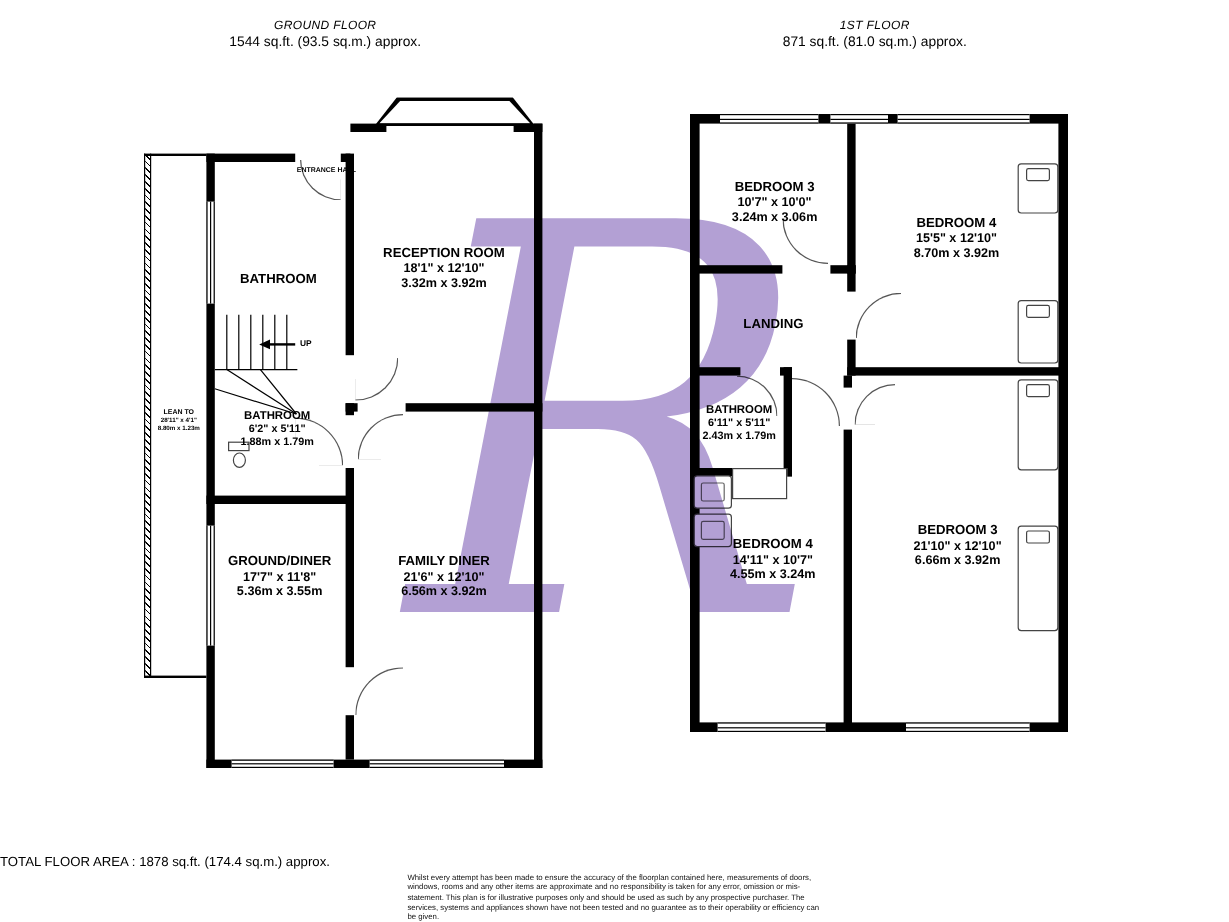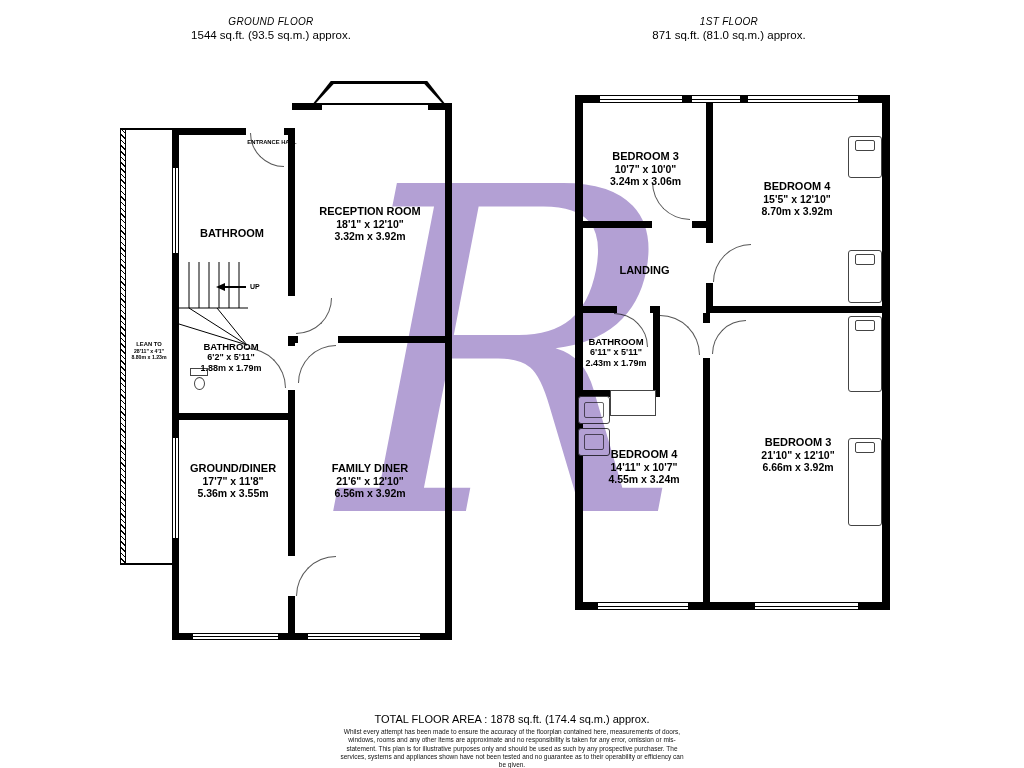--- a/index.html
+++ b/index.html
@@ -32,21 +32,21 @@
   .chair .seat{position:absolute;left:5px;top:5px;right:5px;bottom:5px;border:1px solid #666;border-radius:2px;}
   .furn{position:absolute;background:#fff;border:1px solid #444;box-sizing:border-box;}
   .toilet-c{position:absolute;background:#fff;border:1px solid #444;box-sizing:border-box;}
   .toilet-b{position:absolute;background:#fff;border:1px solid #444;border-radius:50%;box-sizing:border-box;}
   .watermark{position:absolute;font-family:"DejaVu Serif", serif;font-style:italic;
              line-height:1;pointer-events:none;mix-blend-mode:multiply;z-index:50;}
   .uparrow-line{position:absolute;height:2px;background:#000;}
   .uparrow-head{position:absolute;width:0;height:0;border-top:4px solid transparent;
                 border-bottom:4px solid transparent;border-right:9px solid #000;}
   .uplabel{position:absolute;font-size:7px;font-weight:bold;}
-  .footer{position:absolute;left:0;right:0;text-align:center;}
+  .footer{position:absolute;left:0;right:0;}
   .footer .total{font-size:11px;}
   .footer .disc{width:345px;margin:3px auto 0;font-size:6.5px;line-height:8.3px;color:#111;}
   .bay-outer{position:absolute;background:#000;clip-path:polygon(0 100%,14% 0,86% 0,100% 100%);}
   .bay-inner{position:absolute;background:#fff;clip-path:polygon(0 100%,14% 0,86% 0,100% 100%);}
   .stairs{position:absolute;}
 </style>
 </head>
 <body>
 
 <div class="canvas">

